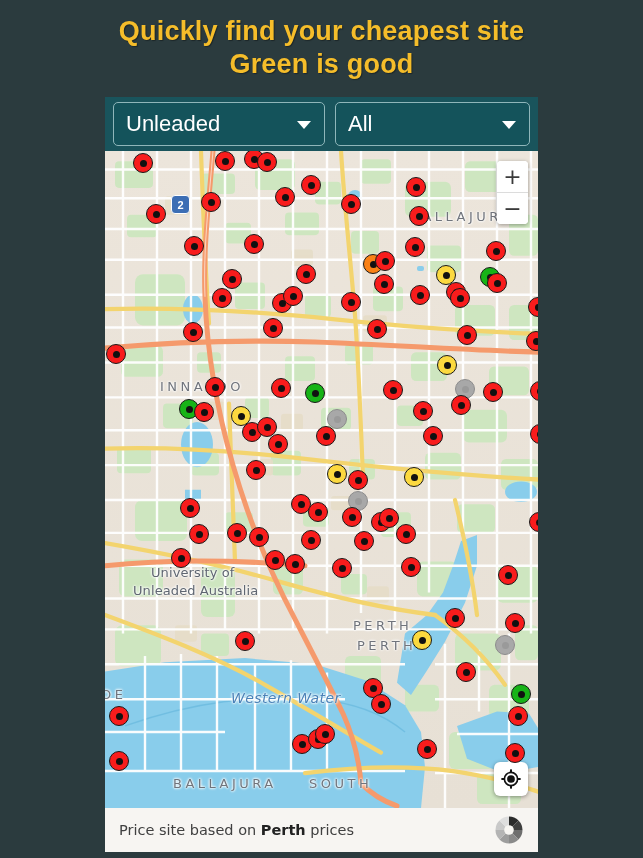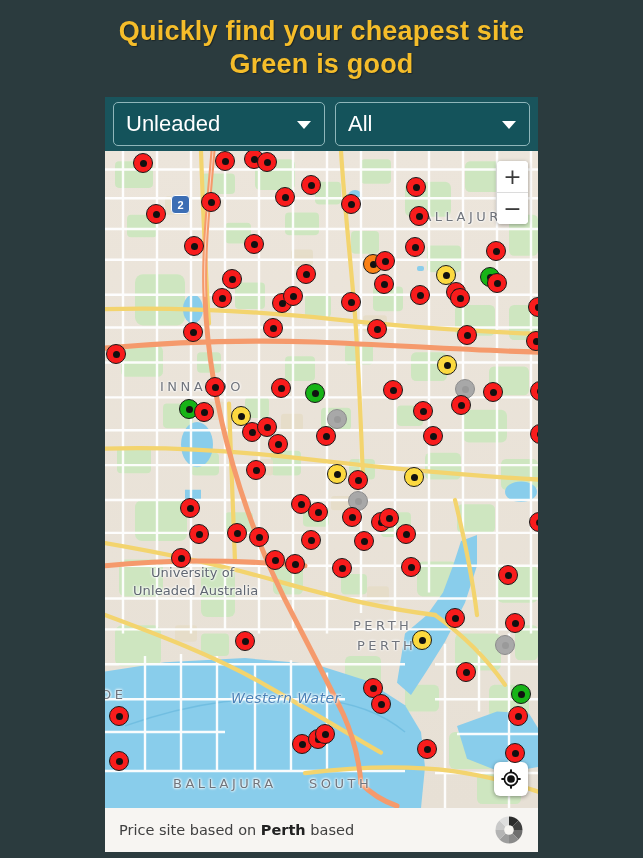--- a/index.html
+++ b/index.html
@@ -524,21 +524,21 @@
           <line x1="1.5" y1="12" x2="5.5" y2="12" stroke="#111" stroke-width="2.2"></line>
           <line x1="18.5" y1="12" x2="22.5" y2="12" stroke="#111" stroke-width="2.2"></line>
         </svg>
       </div>
 
     </div>
 
 
     <div class="footer">
       <div class="footer-text">
-        <span>Price site based on </span><b>Perth</b><span> based</span>
+        <span>Price site based on </span><b>Perth</b><span> prices</span>
       </div>
       <svg class="spinner" viewBox="0 0 40 40">
         <g transform="translate(20,20)">
           <path d="M0 0 L0 -18 A18 18 0 0 1 12.7 -12.7 Z" fill="#2b2b2b"></path>
           <path d="M0 0 L12.7 -12.7 A18 18 0 0 1 18 0 Z" fill="#3f3f3f"></path>
           <path d="M0 0 L18 0 A18 18 0 0 1 12.7 12.7 Z" fill="#6e6e6e"></path>
           <path d="M0 0 L12.7 12.7 A18 18 0 0 1 0 18 Z" fill="#8a8a8a"></path>
           <path d="M0 0 L0 18 A18 18 0 0 1 -12.7 12.7 Z" fill="#9d9d9d"></path>
           <path d="M0 0 L-12.7 12.7 A18 18 0 0 1 -18 0 Z" fill="#b4b4b4"></path>
           <path d="M0 0 L-18 0 A18 18 0 0 1 -12.7 -12.7 Z" fill="#c9c9c9"></path>

